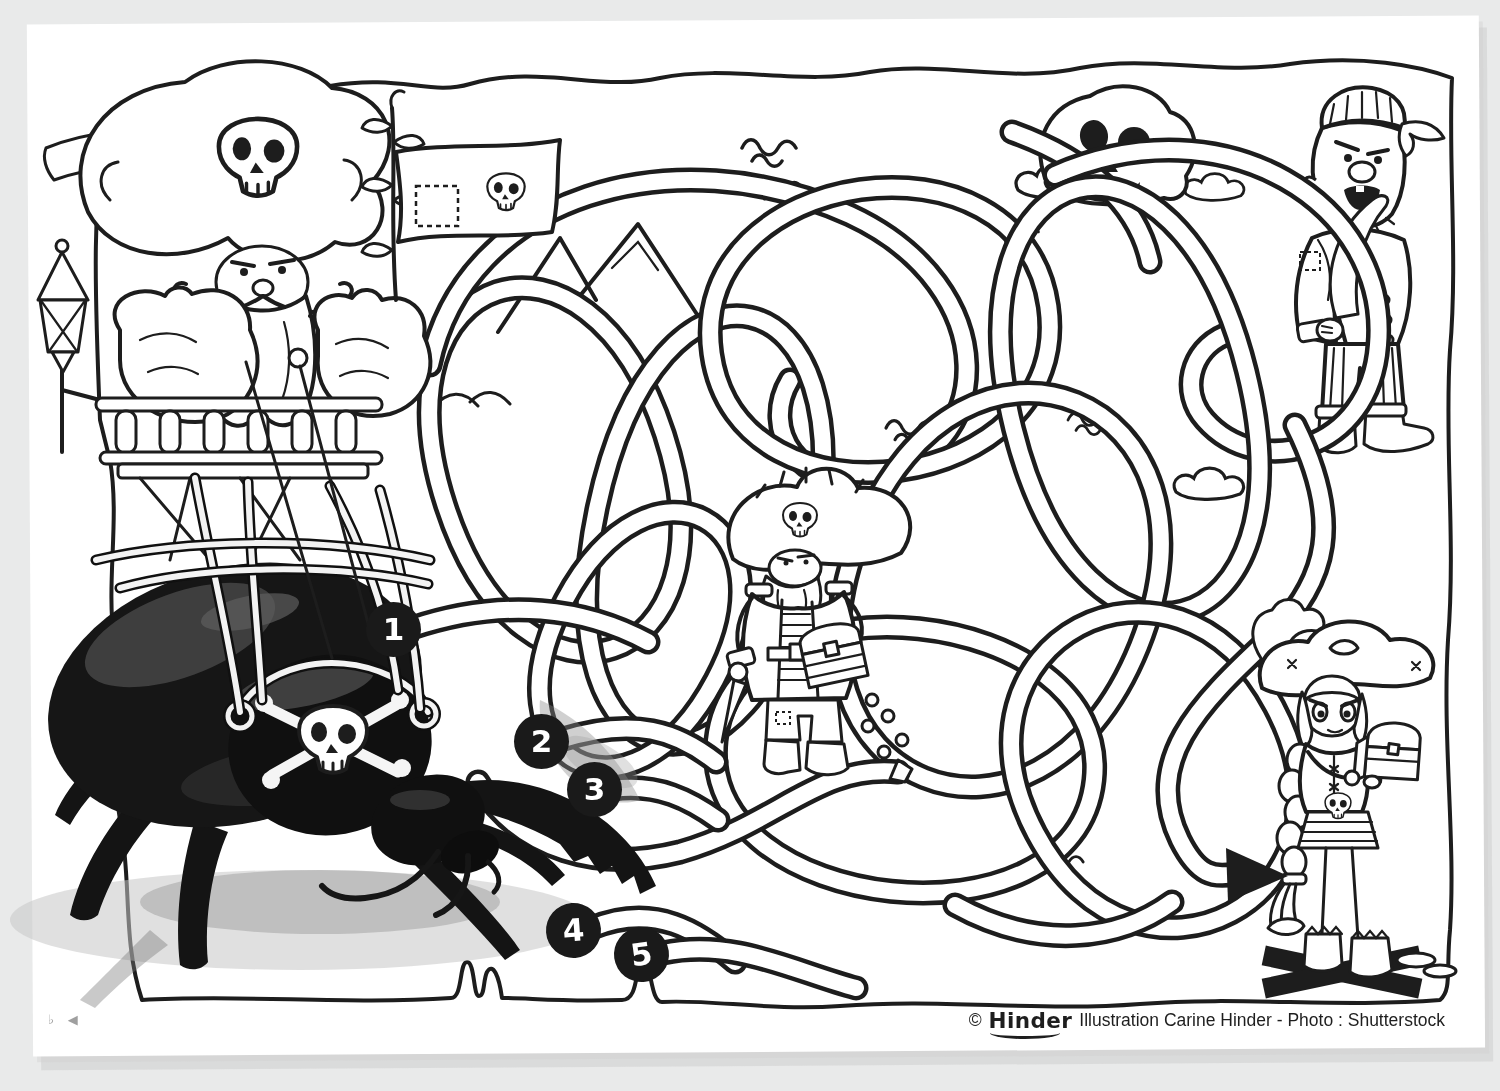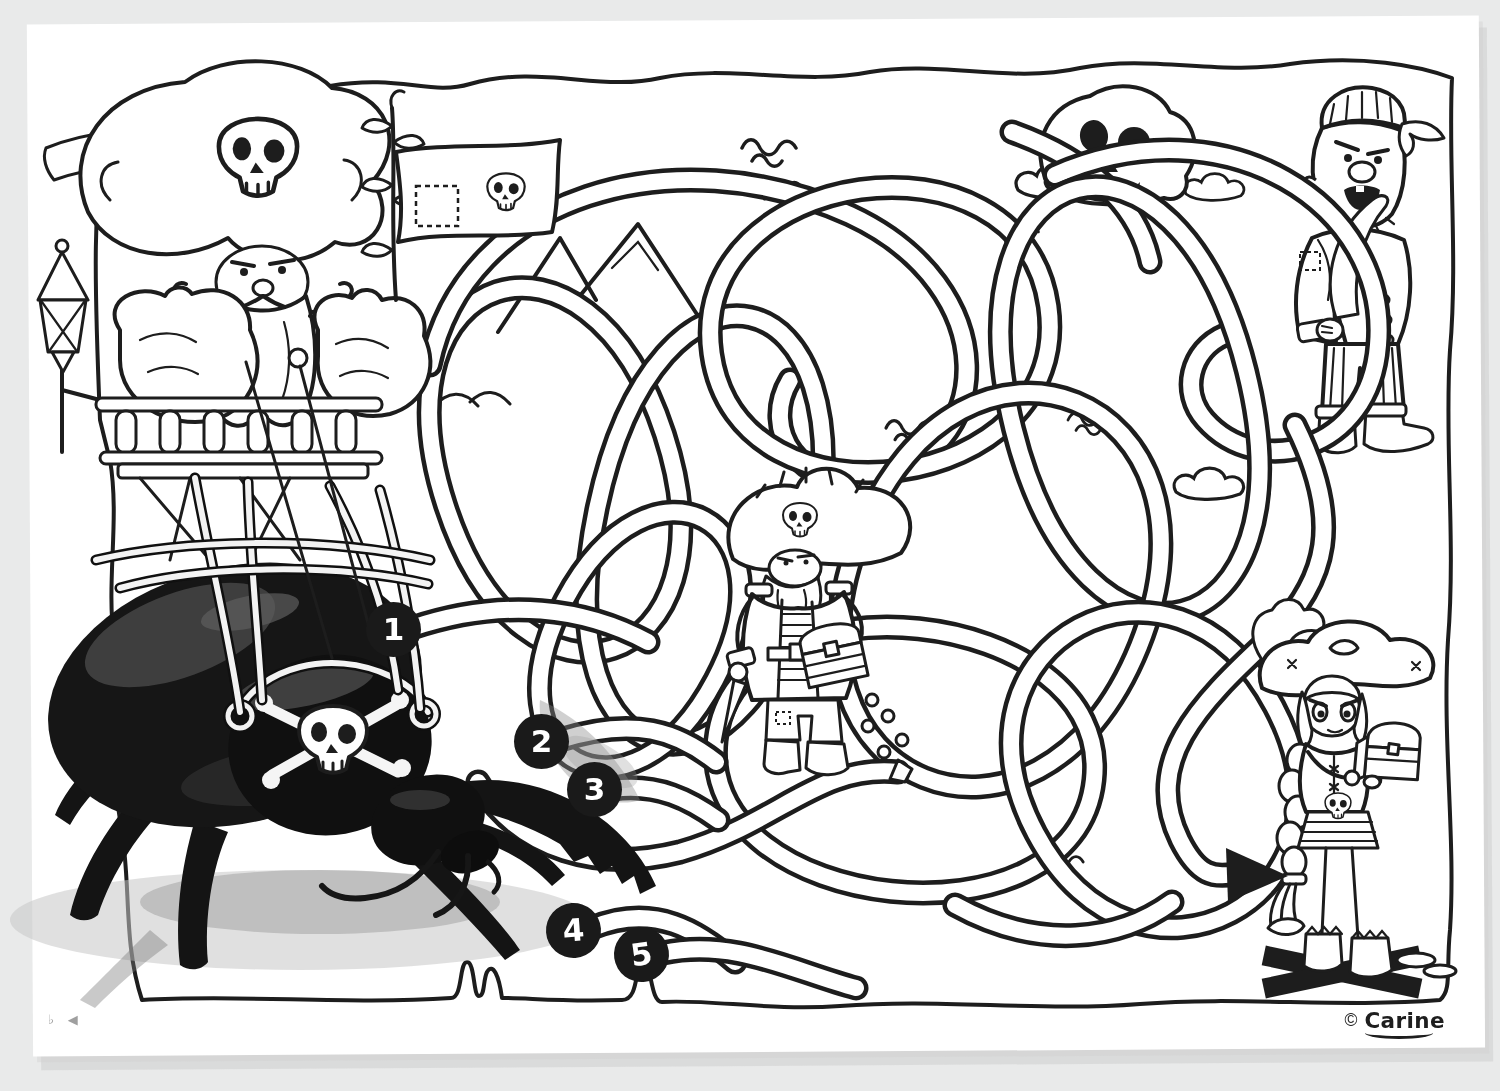--- a/index.html
+++ b/index.html
@@ -400,20 +400,21 @@
 
 <div class="badge b1">1</div>
 <div class="badge b2">2</div>
 <div class="badge b3">3</div>
 <div class="badge b4">4</div>
 <div class="badge b5">5</div>
 
 <div class="footer">
   <span>©</span>
   <span class="brandwrap">
-    <span class="brand">Carine</span>
+    <span class="brand">Hinder</span>
     <i class="swoosh"></i>
   </span>
+  <span class="credit">Illustration Carine Hinder - Photo : Shutterstock</span>
 </div>
 
 <div class="corner-mark">♭ ◀</div>
 
 </div>
 
 </body></html>

